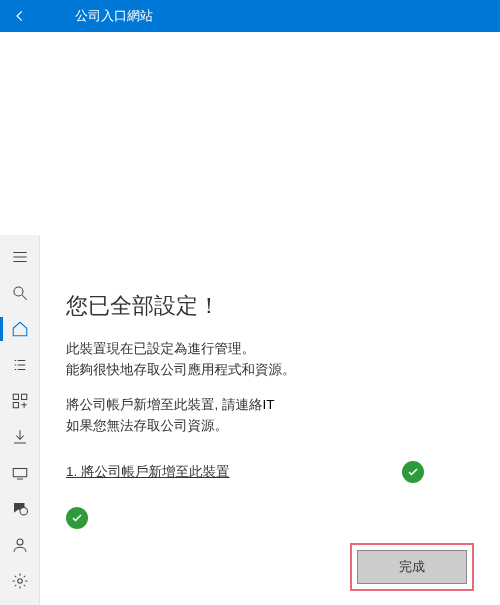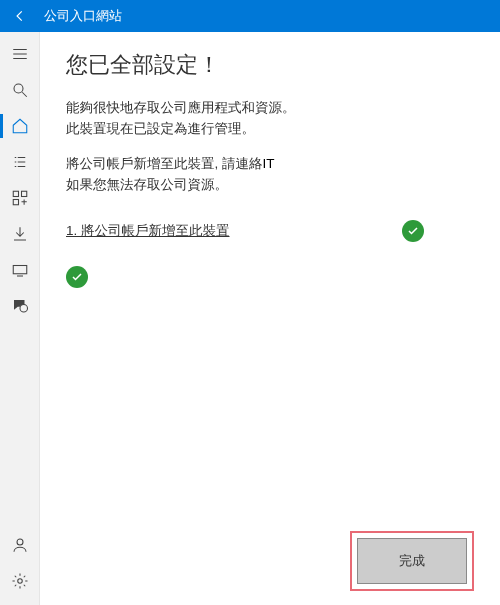--- a/index.html
+++ b/index.html
@@ -1,40 +1,40 @@
 <!DOCTYPE html>
 <html><head>
 <meta charset="utf-8">
 <style>
   * { box-sizing: border-box; margin: 0; padding: 0; }
   html, body { width: 500px; height: 605px; font-family: "Microsoft YaHei", "Segoe UI", sans-serif; background: #fff; overflow: hidden; }
-  .titlebar { height: 32px; background: #0078D7; color: #fff; display: flex; align-items: center; padding: 0 8px; font-size: 13px; }
+  .titlebar { height: 32px; background: #0078D7; color: #fff; display: flex; align-items: center; padding: 0 8px; font-size: 13px; gap: 31px; }
   .titlebar .back { width: 24px; height: 24px; display: flex; align-items: center; justify-content: center; margin-right: 12px; cursor: pointer; }
   .titlebar .back svg { width: 14px; height: 14px; fill: none; stroke: #fff; stroke-width: 2; }
-  .body { display: flex; height: calc(100% - 32px); }
+  .body { display: flex; height: calc(100% - 32px); align-items: flex-end; }
   .sidebar { width: 40px; background: #f2f2f2; display: flex; flex-direction: column; align-items: center; padding-top: 4px; border-right: 1px solid #e5e5e5; }
   .sidebar .nav-top { flex: 1; display: flex; flex-direction: column; align-items: center; }
   .sidebar .nav-bottom { display: flex; flex-direction: column; align-items: center; padding-bottom: 6px; }
   .side-btn { width: 40px; height: 36px; display: flex; align-items: center; justify-content: center; cursor: pointer; position: relative; }
   .side-btn svg { width: 18px; height: 18px; fill: none; stroke: #444; stroke-width: 1.4; }
   .side-btn.active::before { content: ""; position: absolute; left: 0; top: 6px; bottom: 6px; width: 3px; background: #0078D7; }
   .side-btn.active svg { stroke: #0078D7; }
   .content { flex: 1; padding: 18px 26px 0 26px; position: relative; display: flex; flex-direction: column; }
   h1 { font-size: 22px; font-weight: 400; color: #333; margin-bottom: 18px; }
   .para { font-size: 13.5px; color: #333; line-height: 1.55; margin-bottom: 14px; }
   .row1 { display: flex; }
   .row1 .left { flex: 1; }
   .row1 .right { width: 80px; text-align: left; }
   .step { display: flex; align-items: center; margin: 10px 0 14px 0; }
   .step .text { flex: 1; font-size: 13.5px; color: #333; text-decoration: underline; }
   .step .check { width: 22px; height: 22px; border-radius: 50%; background: #2e9a3a; display: flex; align-items: center; justify-content: center; margin-right: 50px; }
   .step .check svg { width: 12px; height: 12px; stroke: #fff; stroke-width: 3; fill: none; }
   .footer { margin-top: auto; padding: 0 0 14px 0; display: flex; justify-content: flex-end; }
   .done-wrap { border: 2px solid #e86a75; padding: 5px; }
-  .done-btn { width: 110px; height: 46px; background: #ccc; border: 1px solid #8a8a8a; font-size: 13px; color: #333; cursor: pointer; display: flex; align-items: center; justify-content: center; }
+  .done-btn { width: 110px; height: 34px; background: #ccc; border: 1px solid #8a8a8a; font-size: 13px; color: #333; cursor: pointer; display: flex; align-items: center; justify-content: center; }
   .it { color: #000000; }
 </style>
 </head>
 <body>
 
 <div class="titlebar">
   <div class="back">
     <svg viewBox="0 0 24 24">
         <path d="M15 4 L7 12 L15 20"></path>
       </svg>
@@ -106,22 +106,22 @@
           </svg>
       </div>
     </div>
   </div>
 
   <div class="content">
     <h1>您已全部設定！</h1>
 
     <div class="para row1">
       <div class="left">
+        <div>此裝置現在已設定為進行管理。</div>
         <div>能夠很快地存取公司應用程式和資源。</div>
-        <div>此裝置現在已設定為進行管理。</div>
       </div>
     </div>
 
     <div class="para">
       <span>將公司帳戶新增至此裝置, 請連絡</span><span class="it">IT</span><br>
       <span>如果您無法存取公司資源。</span>
     </div>
 
     <div class="step">
       <div class="text">1. 將公司帳戶新增至此裝置</div>

